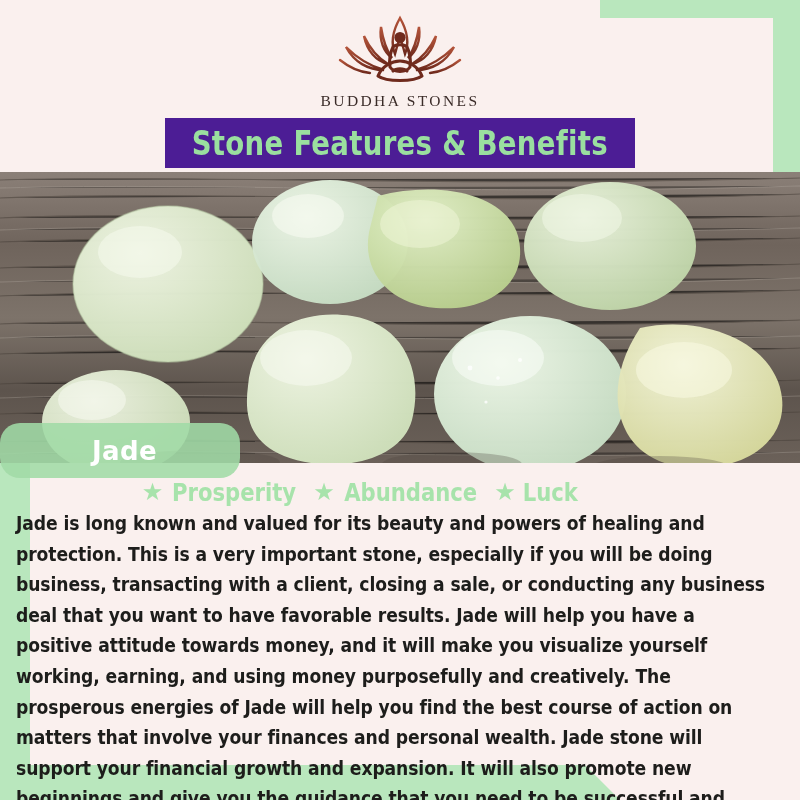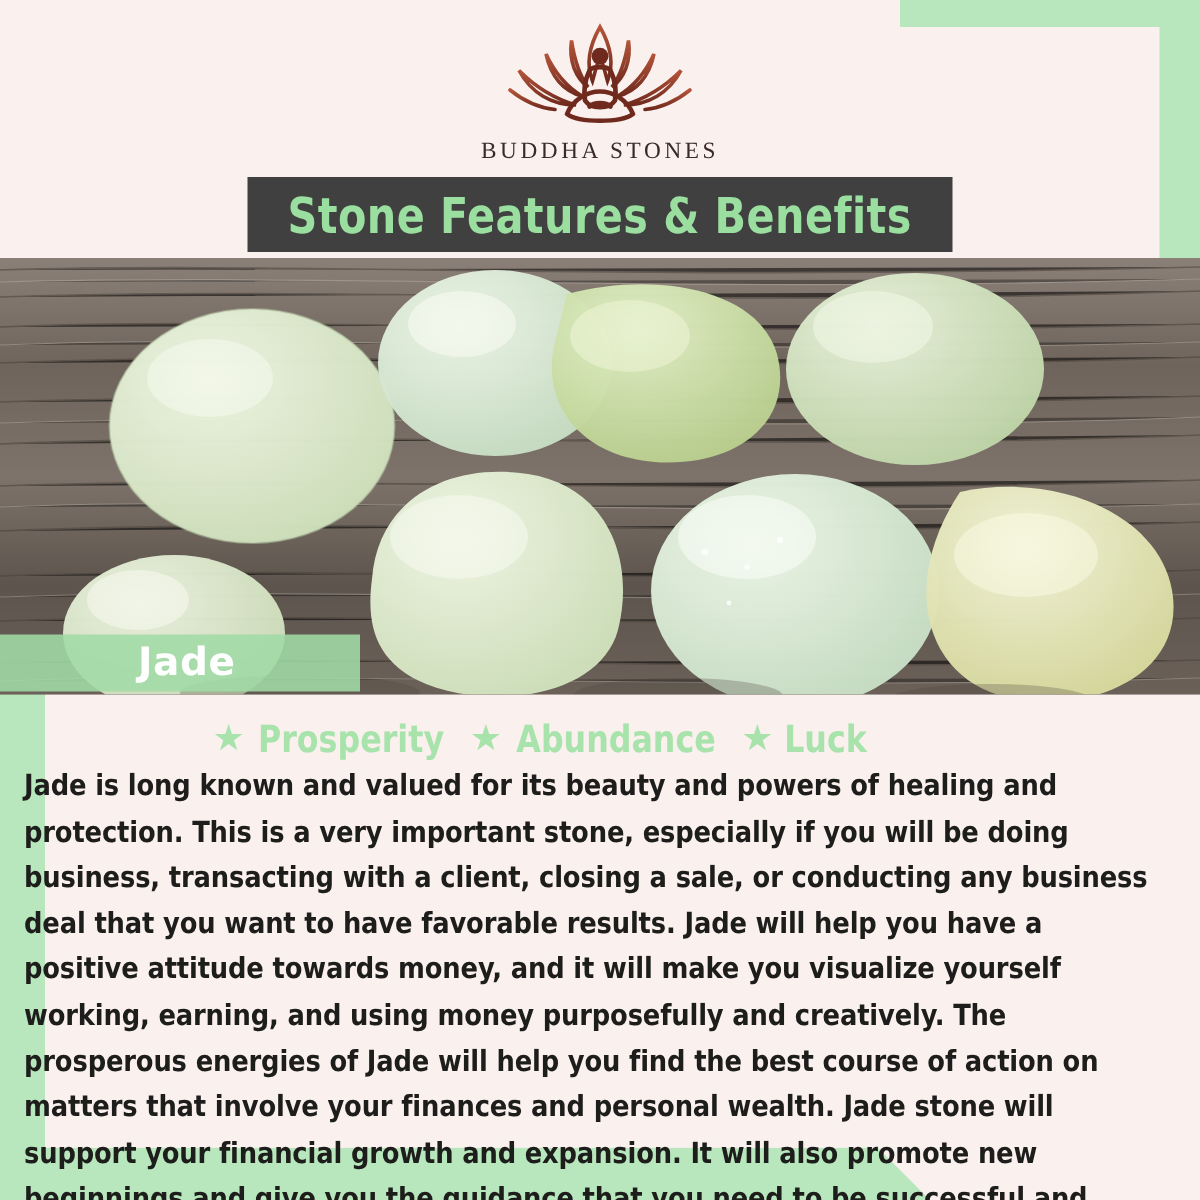--- a/index.html
+++ b/index.html
@@ -44,21 +44,21 @@
     font-family:"Liberation Serif","DejaVu Serif",serif;
     font-size:15.5px;
     letter-spacing:2.4px;
     color:#3a2b28;
     font-weight:400;
   }
 
   
   #title-banner{
     position:absolute;left:165px;top:118px;width:470px;height:50px;
-    background:#404040;
+    background:#4c1d95;
     display:flex;align-items:center;justify-content:center;
   }
   #title-text{
     font-family:"DejaVu Sans Condensed","Liberation Sans",sans-serif;
     font-weight:700;
     font-size:33px;
     color:#9adf9f;
     letter-spacing:.3px;
     transform:scaleX(.93);
     white-space:nowrap;
@@ -67,23 +67,23 @@
   
   #photo{
     position:absolute;left:0;top:172px;width:800px;height:291px;
     overflow:hidden;
     background:#6d6158;
   }
   #photo svg{display:block;}
 
   
   #jade-band{
-    position:absolute;left:0;top:423px;width:240px;height:38px;
+    position:absolute;left:0;top:423px;width:240px;height:55px;
     background:rgba(160,219,166,.88);
-    display:flex;align-items:center;
+    display:flex;align-items:center;border-radius:20px;
   }
   #jade-label{
     margin-left:92px;
     color:#ffffff;
     font-size:26px;
     font-weight:700;
     letter-spacing:.4px;
     font-family:"DejaVu Sans","Liberation Sans",sans-serif;
   }
 

